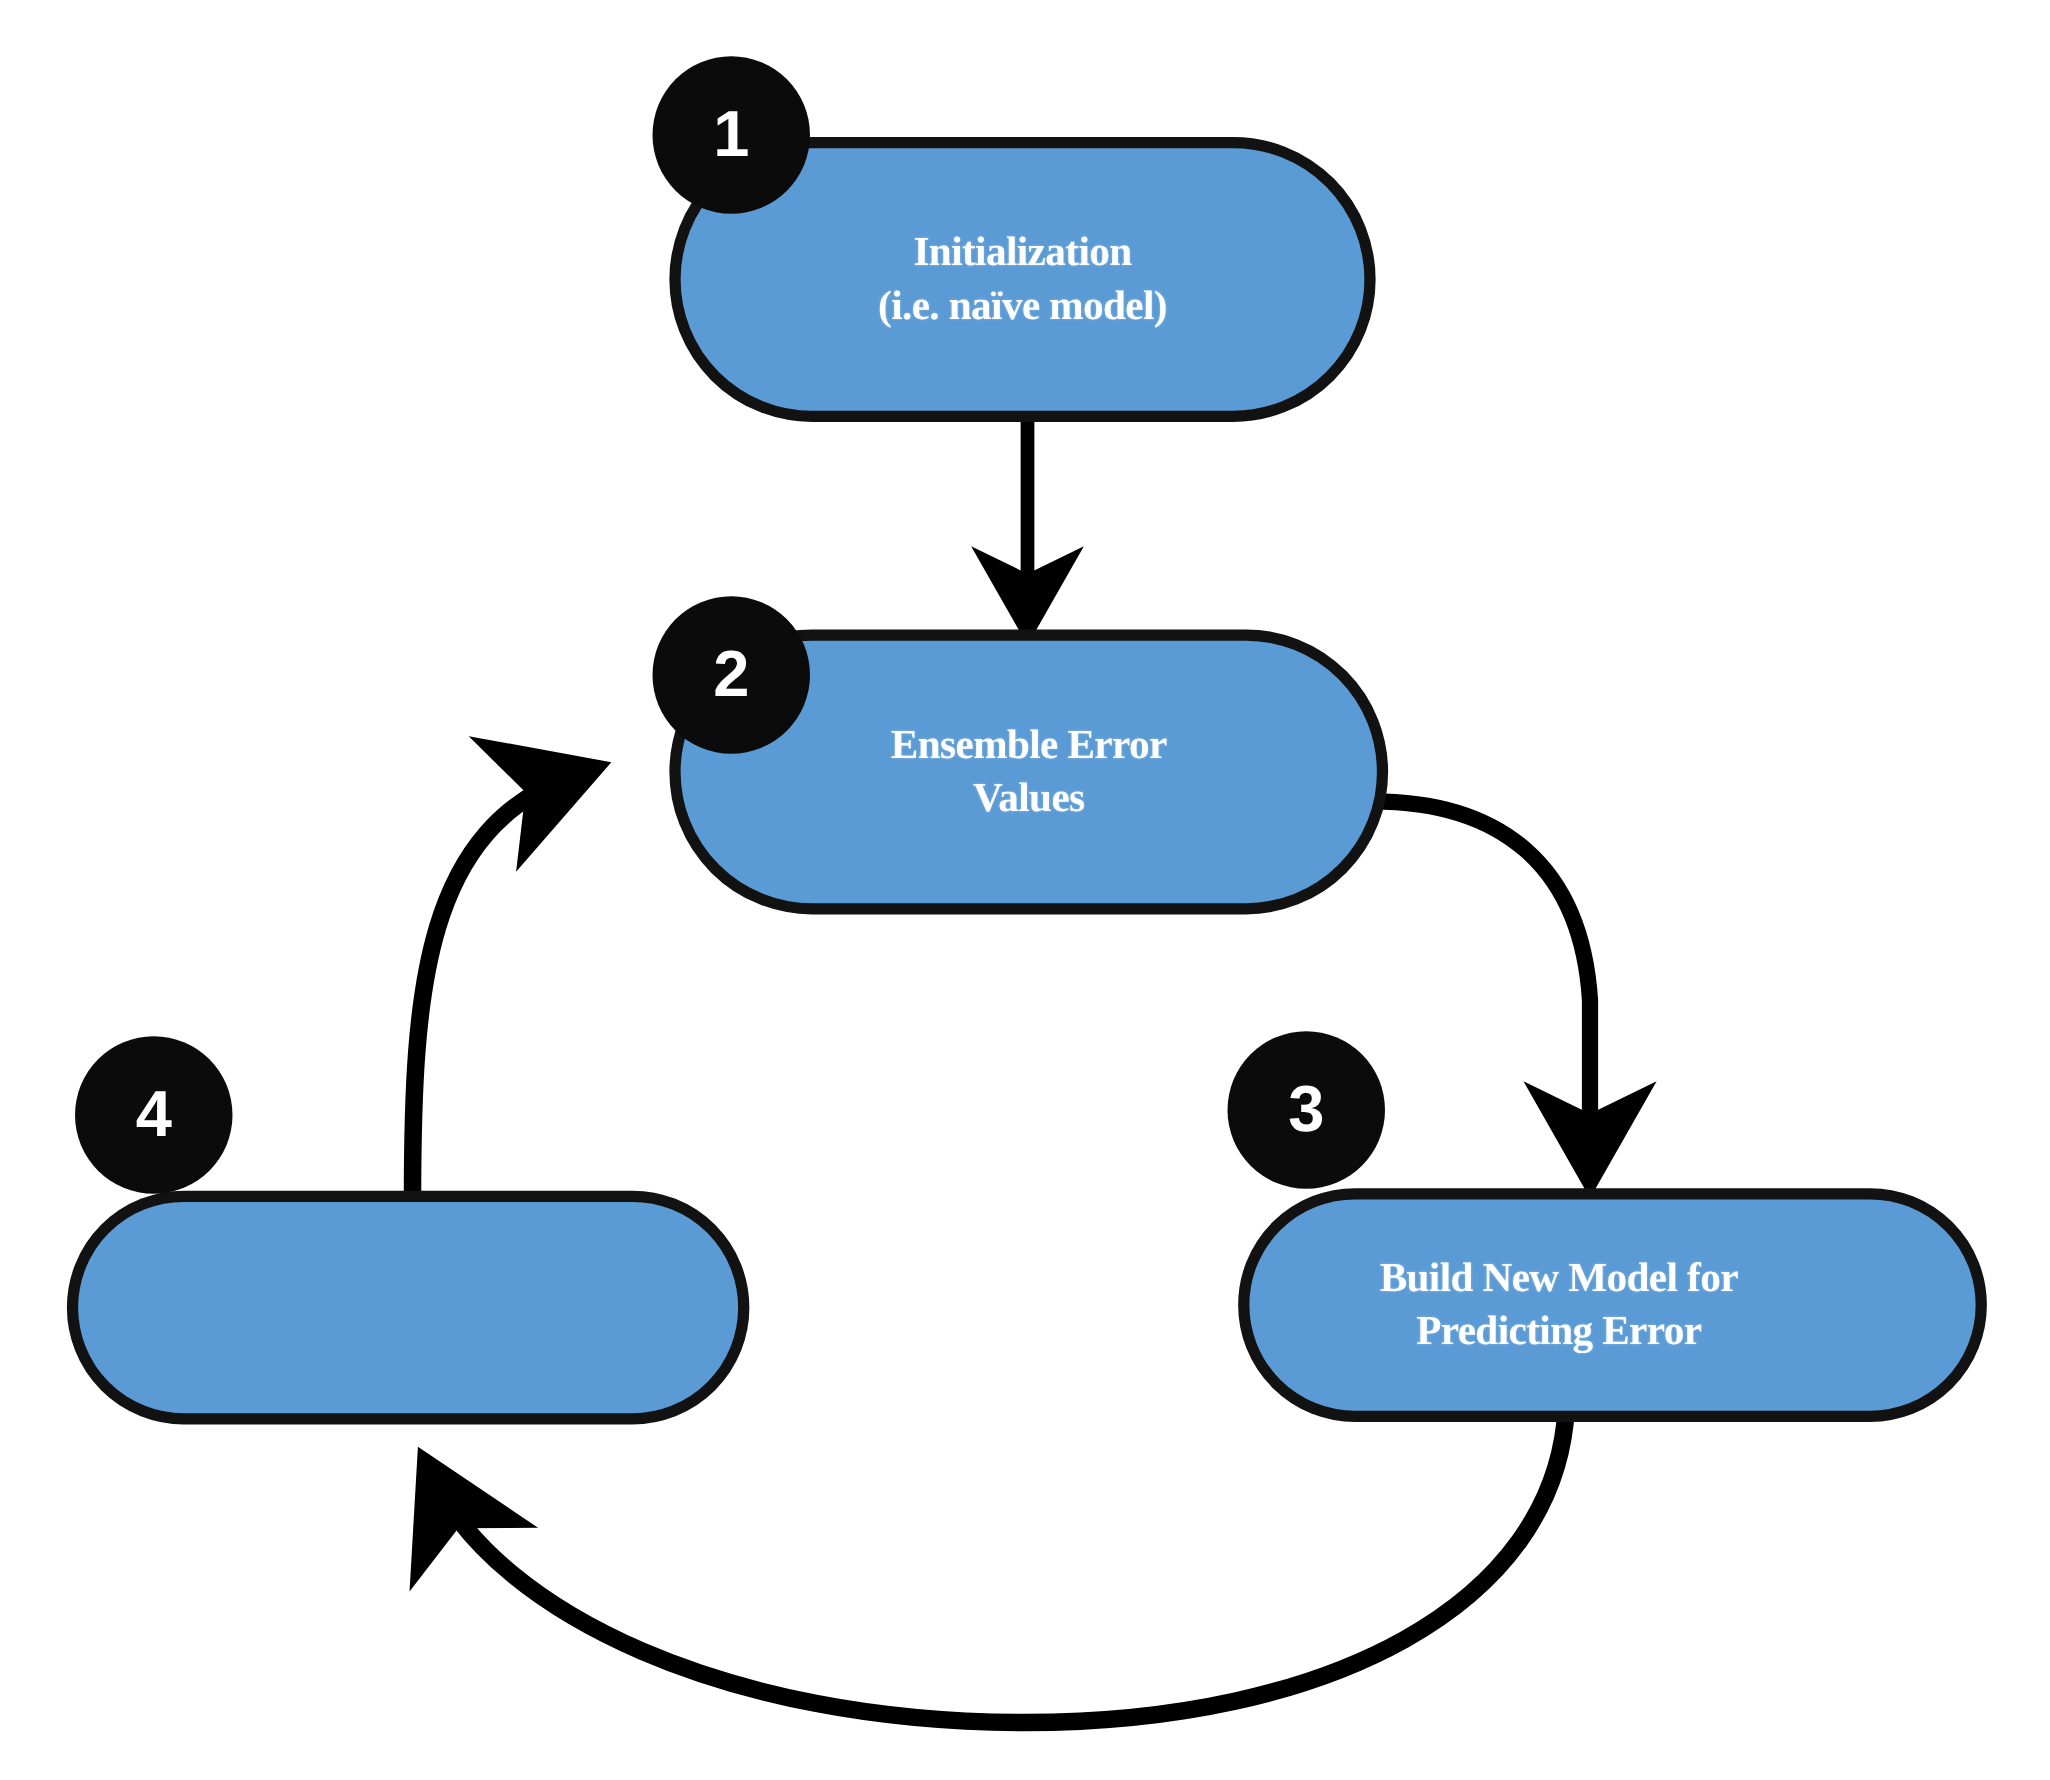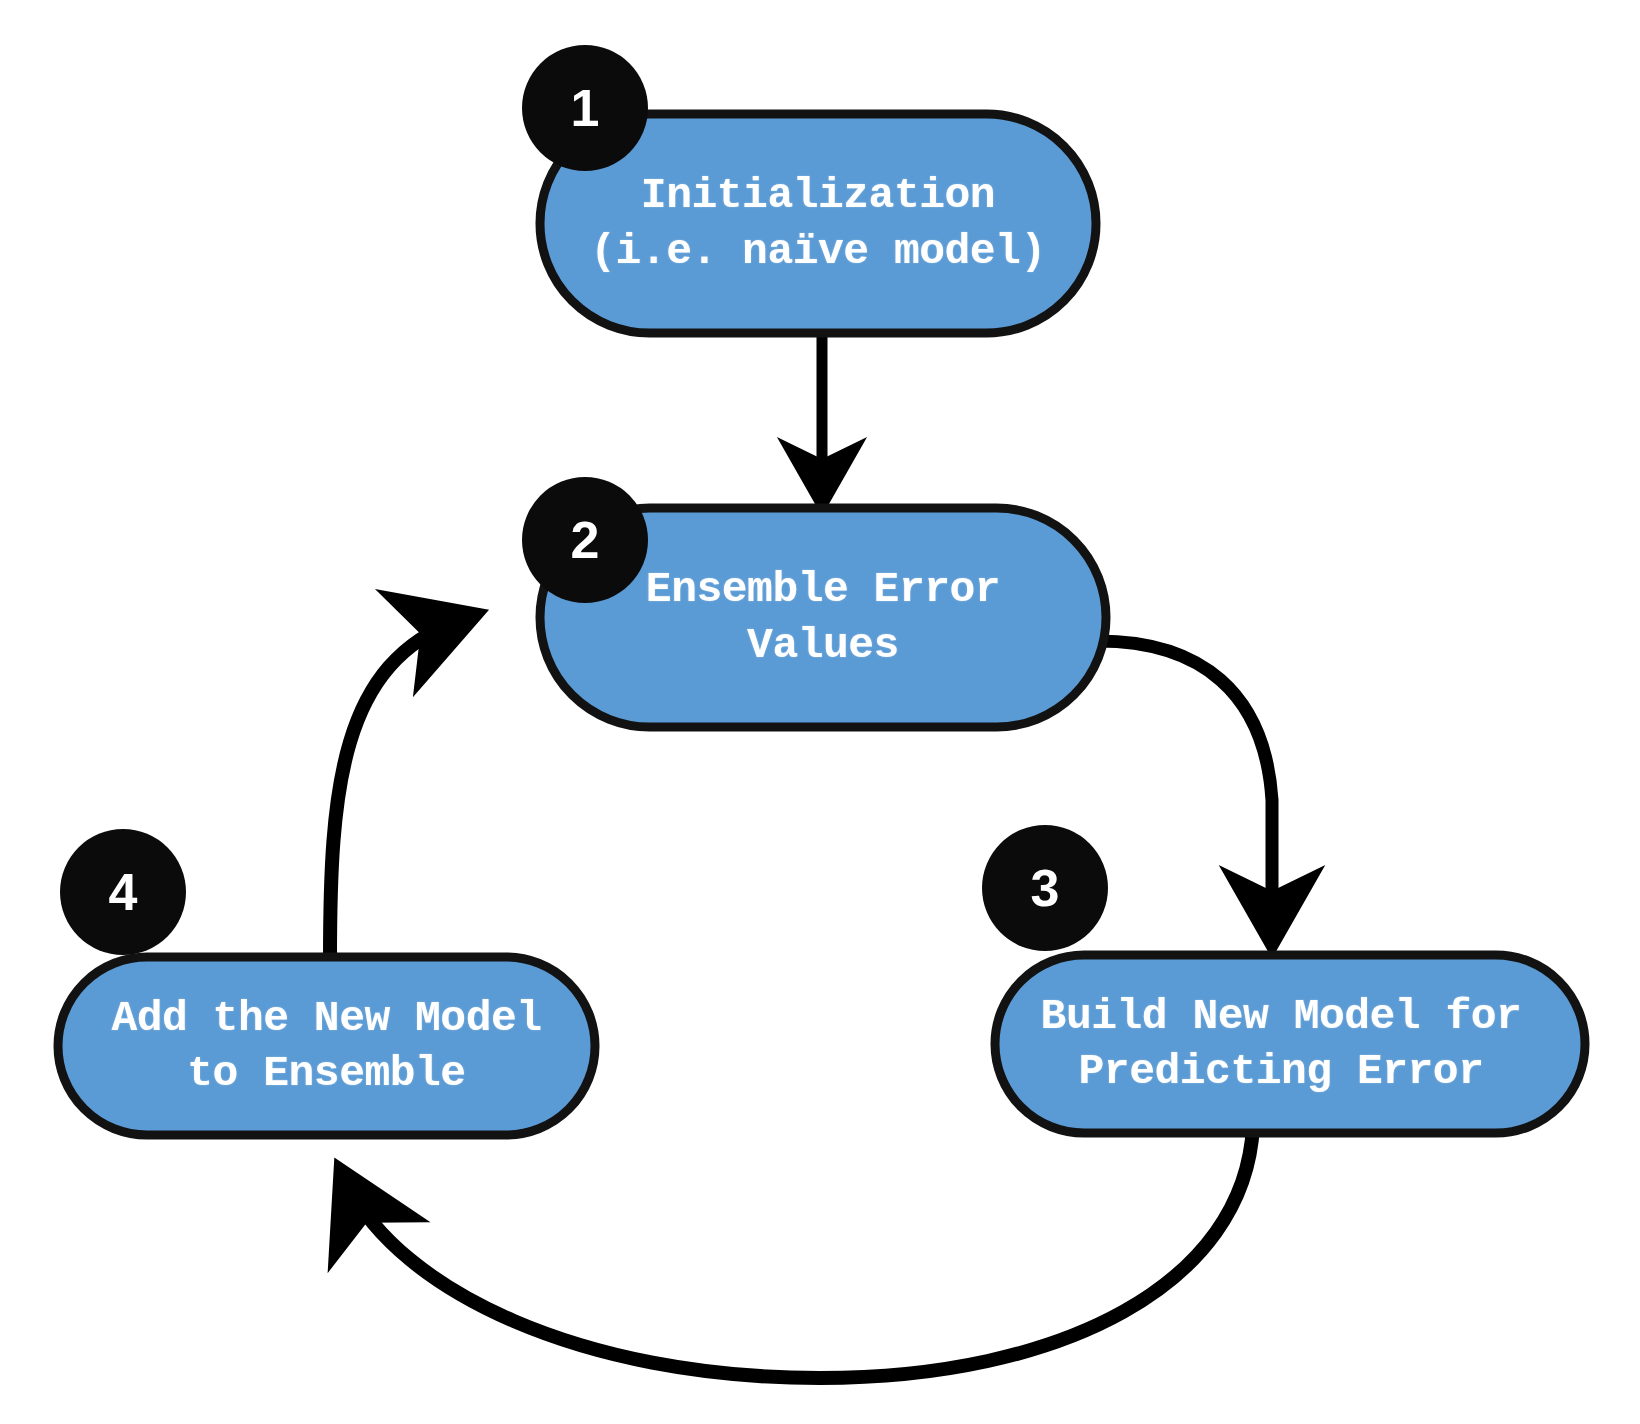--- a/index.html
+++ b/index.html
@@ -25,22 +25,22 @@
     height: 1424px;
   }
   .node-label {
     position: absolute;
     display: flex;
     align-items: center;
     justify-content: center;
     text-align: center;
     color: #ffffff;
     font-weight: bold;
-    font-family: Liberation Mono, monospace;
-    font-size: 43px;
+    font-family: Liberation Serif, serif;
+    font-size: 33px;
     line-height: 1.28;
     letter-spacing: -0.5px;
     text-shadow: 0 0 2px rgba(255,255,255,0.35);
     pointer-events: none;
     white-space: pre-line;
   }
   .badge-label {
     position: absolute;
     display: flex;
     align-items: center;
@@ -110,25 +110,23 @@
       <circle cx="123" cy="892" r="63" fill="#0B0B0B"></circle>
     </g>
   </svg>
 
   <div class="node-label" style="left:540px; top:114px; width:556px; height:219px;">Initialization
 (i.e. naïve model)</div>
 
   <div class="node-label" style="left:540px; top:508px; width:566px; height:219px;">Ensemble Error
 Values</div>
 
-  <div class="node-label" style="left:986px; top:955px; width:590px; height:178px;">Build New Model for
+  <div class="node-label" style="left:952px; top:955px; width:590px; height:178px;">Build New Model for
 Predicting Error</div>
 
-  <div class="node-label" style="left:58px; top:957px; width:537px; height:178px;">Add the New Model
-to Ensemble</div>
 
   <div class="badge-label" style="left:522px; top:45px; width:126px; height:126px;">1</div>
 
   <div class="badge-label" style="left:522px; top:477px; width:126px; height:126px;">2</div>
 
   <div class="badge-label" style="left:982px; top:825px; width:126px; height:126px;">3</div>
 
   <div class="badge-label" style="left:60px; top:829px; width:126px; height:126px;">4</div>
 
 </div>

